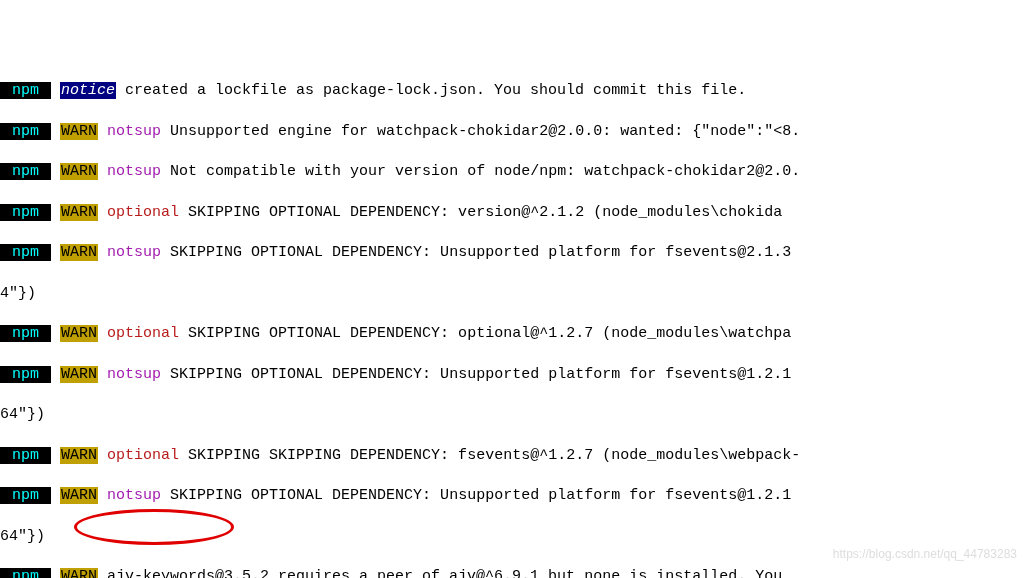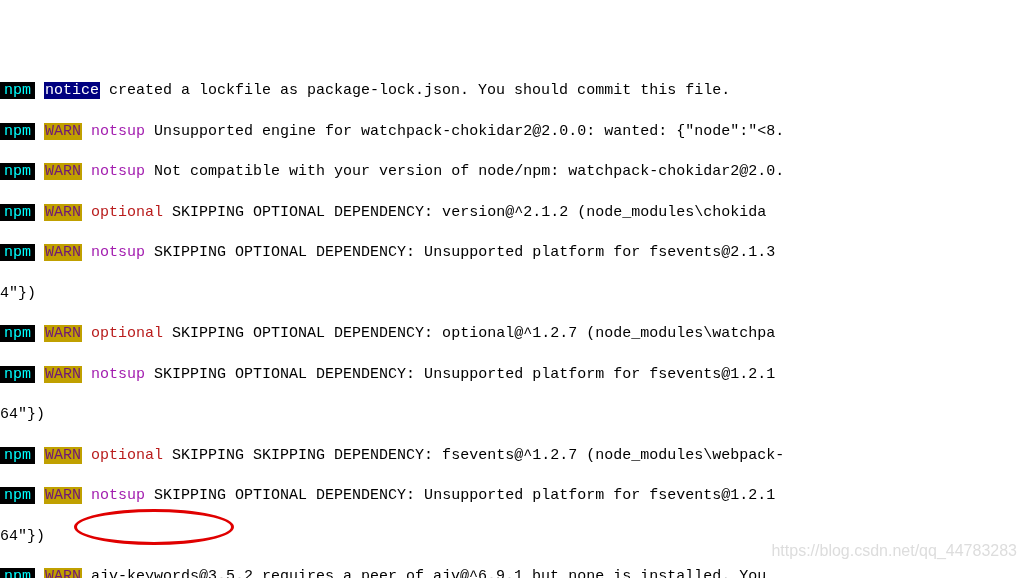--- a/index.html
+++ b/index.html
@@ -11,41 +11,42 @@
     color: #000000;
     white-space: pre;
     overflow: hidden;
     width: 1023px;
     height: 578px;
     letter-spacing: 0px;
   }
   .npm-tag {
     background: #000000;
     color: #00ffff;
-    padding: 0 4px;
+    padding: 0 12px;
   }
   .notice-tag {
     background: #000080;
     color: #ffffff;
     padding: 0 1px;
+    font-style: italic;
   }
   .warn-tag {
     background: #c0a000;
-    color: #701a75;
+    color: #000000;
     padding: 0 1px;
   }
   .optional { color: #b91c1c; }
   .notsup   { color: #a21caf; }
   .line { display: block; }
   .watermark {
     position: absolute;
     right: 6px;
     bottom: 16px;
     color: #dddddd;
-    font-size: 16px;
+    font-size: 12px;
     font-family: sans-serif;
     letter-spacing: 0;
   }
   .circle {
     position: absolute;
     border: 3px solid #e00000;
     border-radius: 50%;
     width: 160px;
     height: 36px;
     pointer-events: none;

